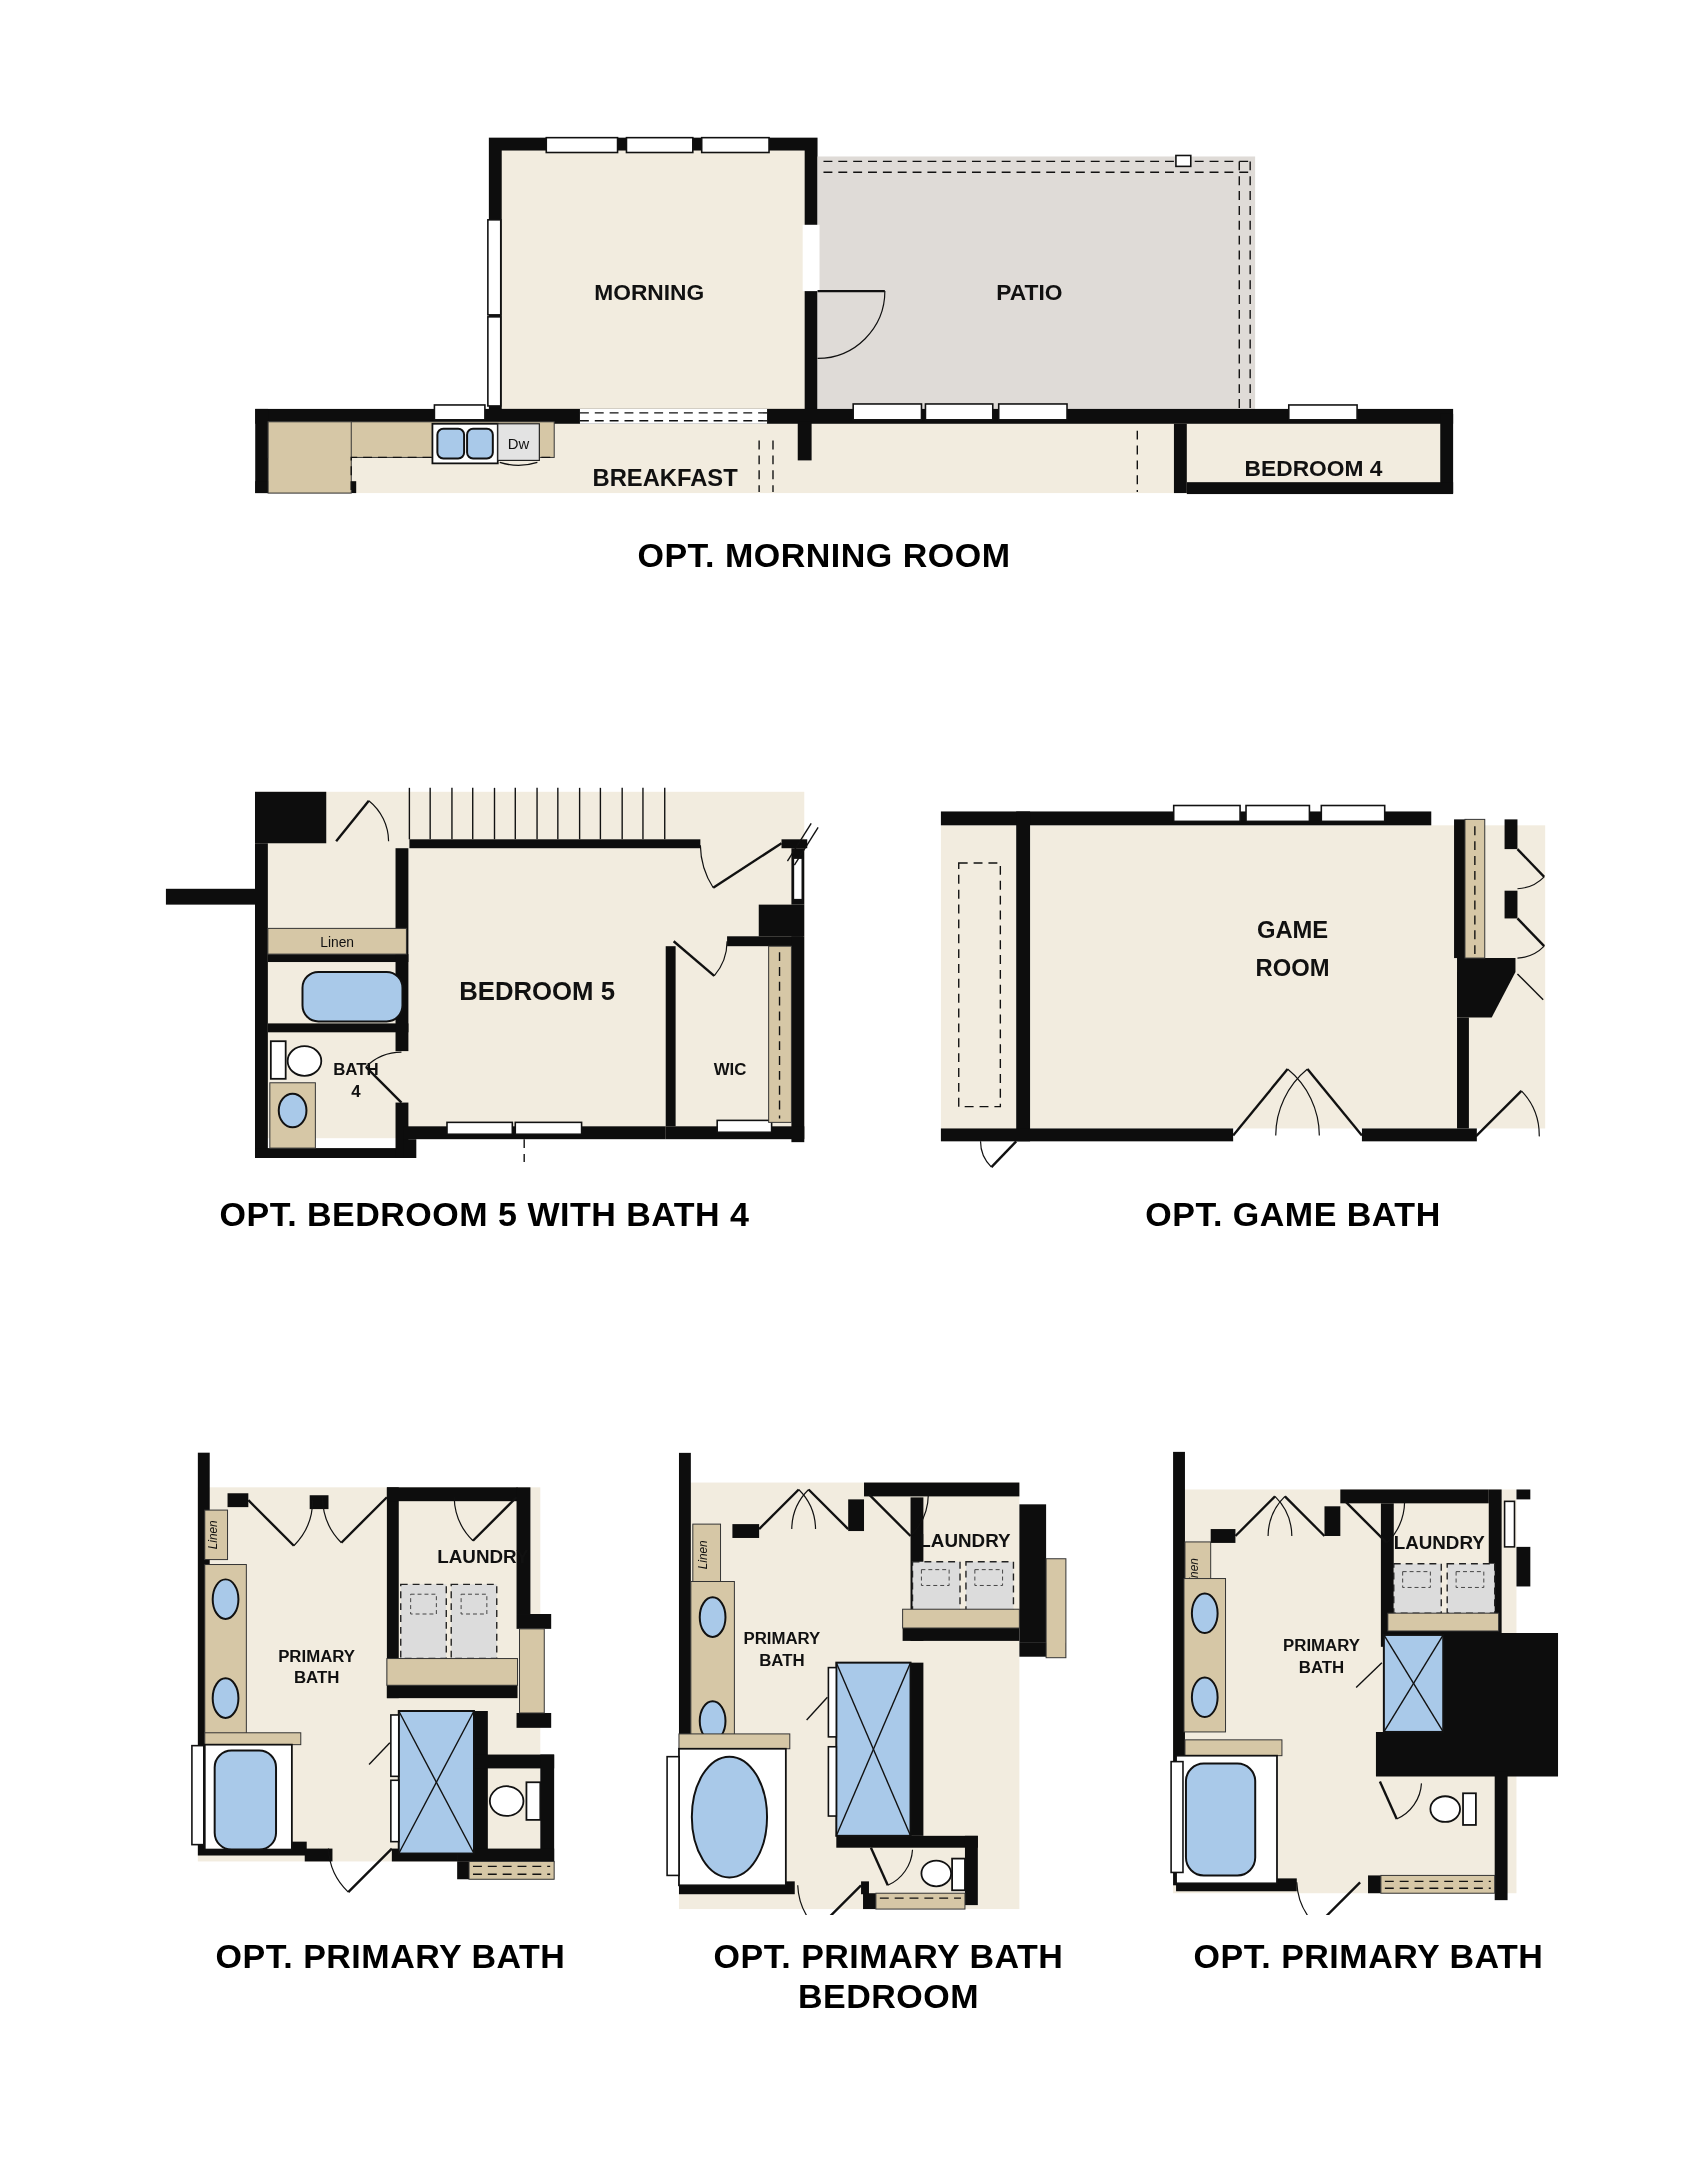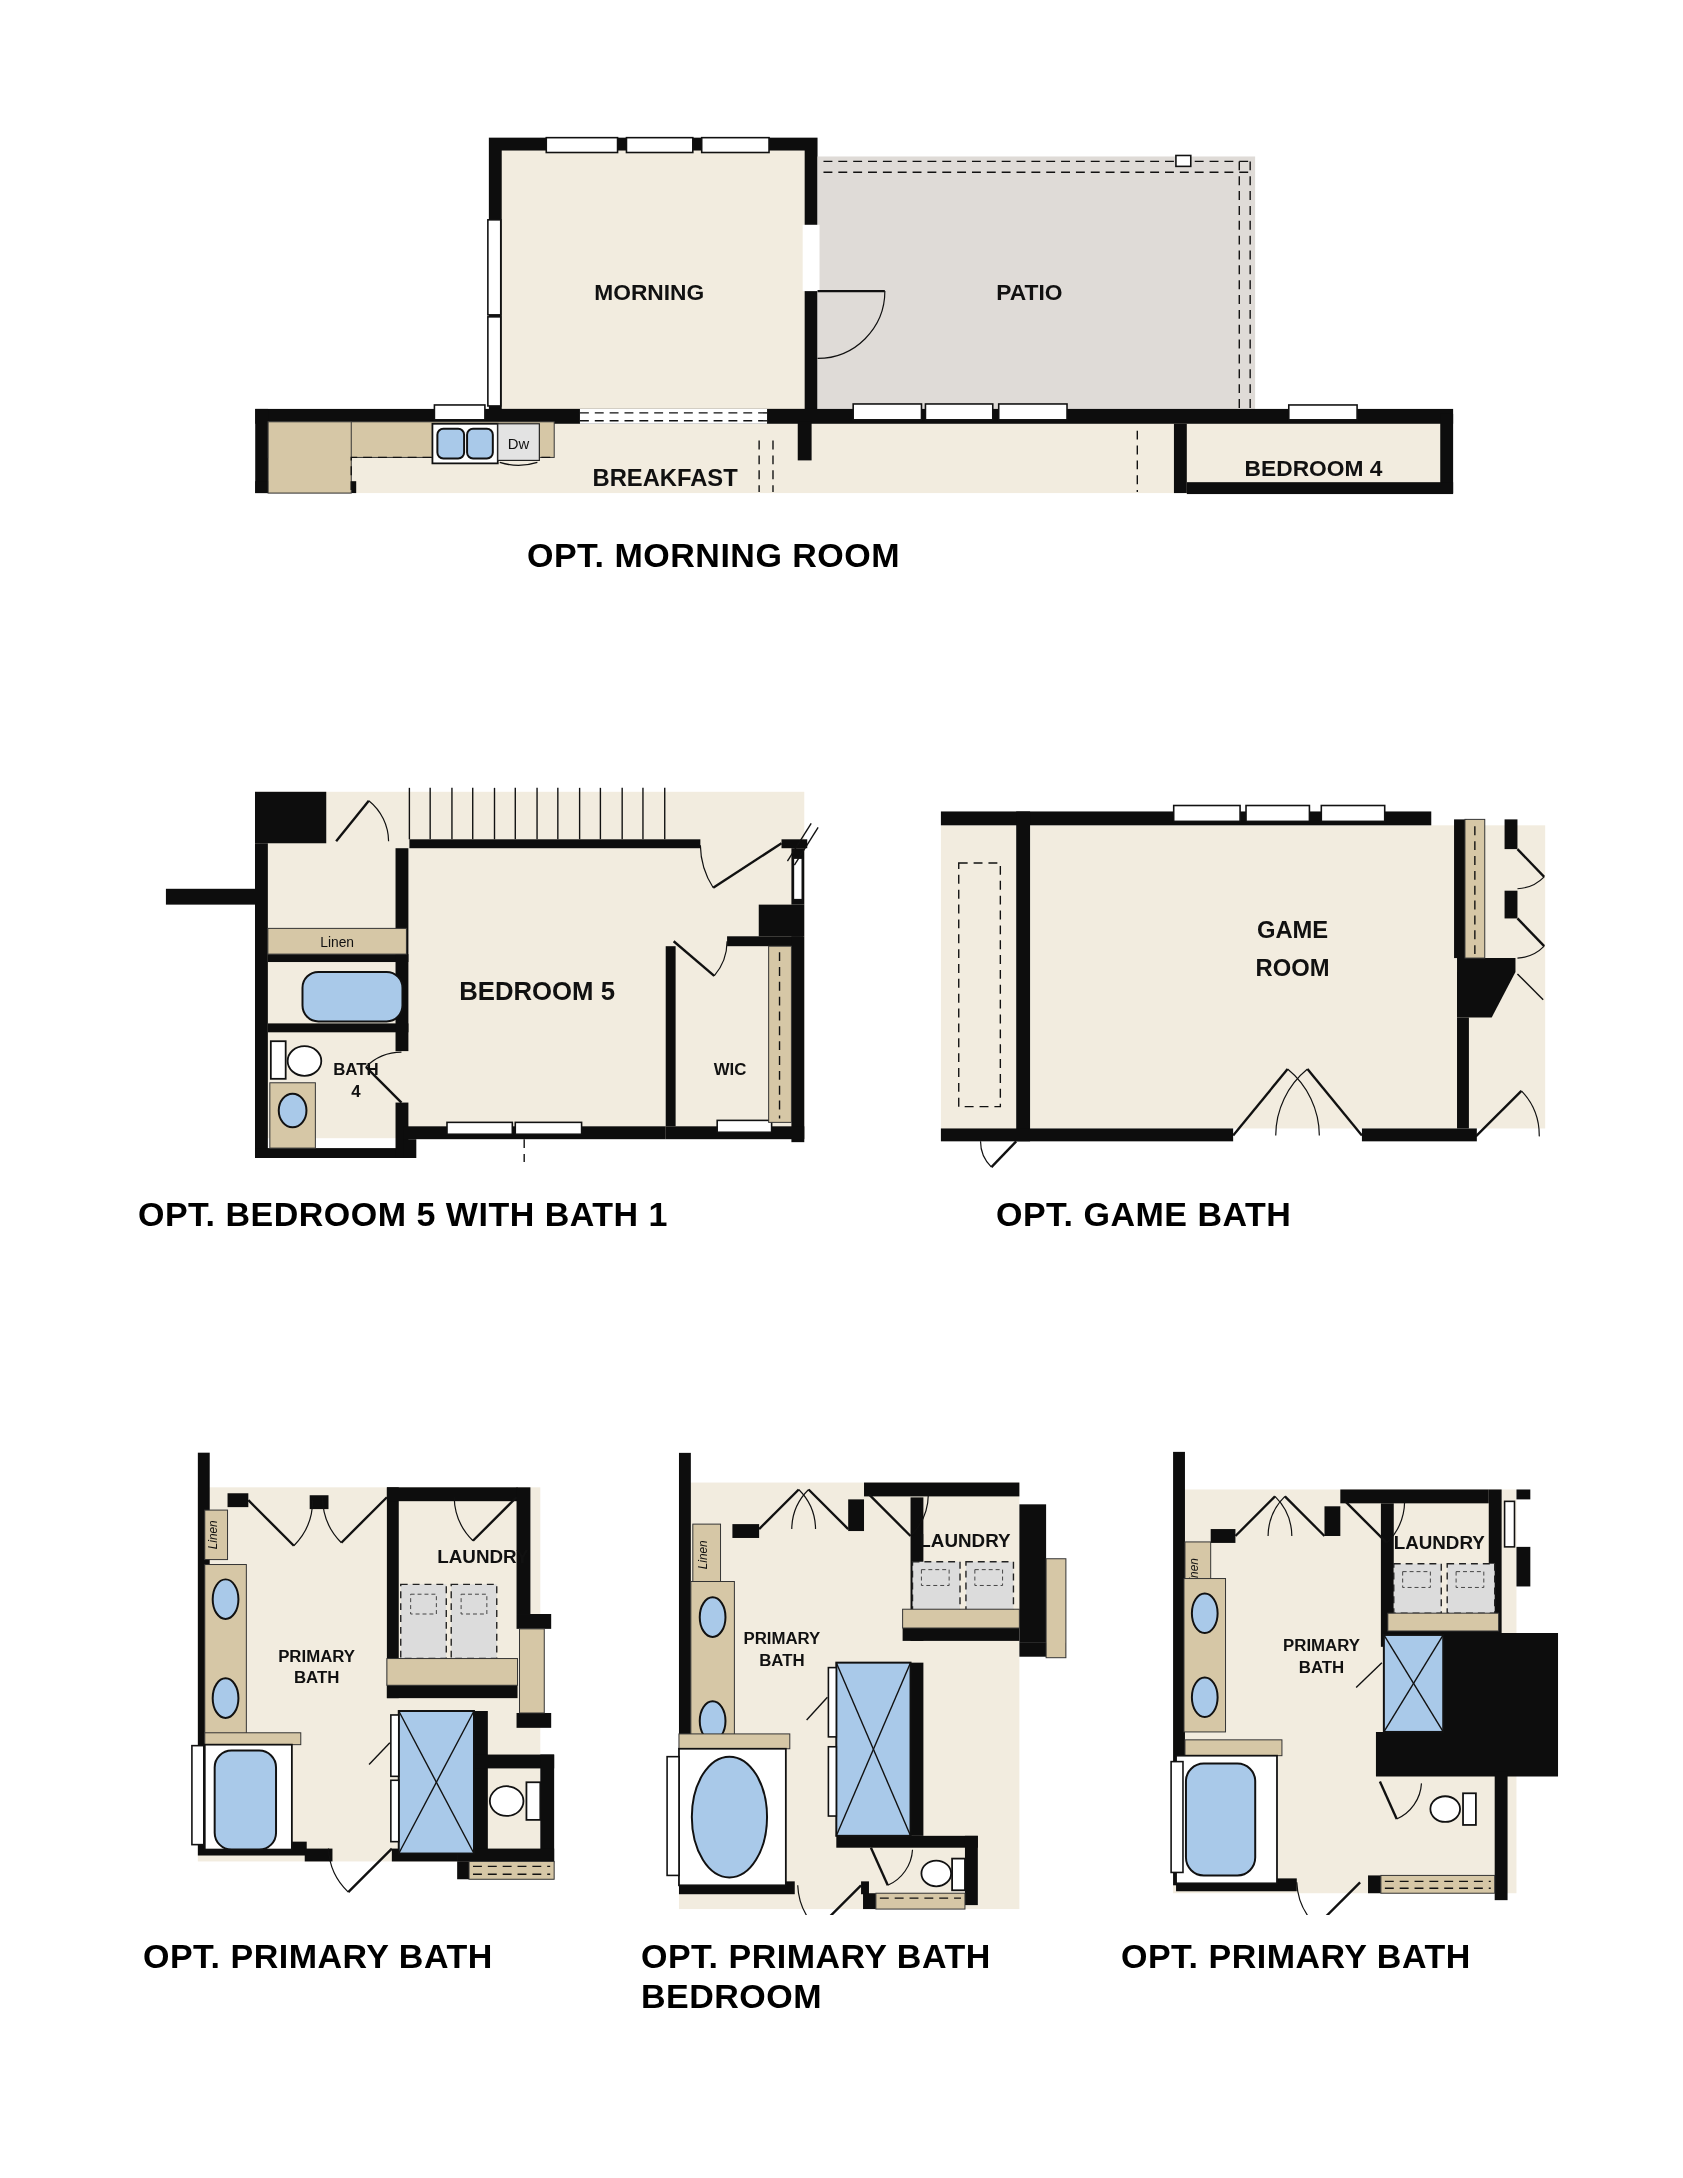--- a/index.html
+++ b/index.html
@@ -1,20 +1,20 @@
 <!DOCTYPE html>
 <html><head>
 <meta charset="utf-8">
 <style>
   html,body{margin:0;padding:0;background:#ffffff;}
   .page{position:relative;width:1683px;height:2178px;background:#ffffff;
         font-family:"Liberation Sans",sans-serif;overflow:hidden;}
   .plan-svg{position:absolute;}
   .caption{position:absolute;font-weight:700;font-size:34px;line-height:40px;
-           color:#000;letter-spacing:0.5px;}
+           color:#000;text-align:center;letter-spacing:0.5px;}
   svg text{font-family:"Liberation Sans",sans-serif;fill:#111;}
   .roomlbl{font-weight:700;}
   .wall{fill:#0d0d0d;}
   .floor{fill:#f2ecdf;}
   .patio{fill:#dfdbd7;}
   .tan{fill:#d6c7a6;stroke:#333;stroke-width:1;}
   .blue{fill:#a9c9e9;stroke:#111;stroke-width:2;}
   .appl{fill:#dcdcdc;stroke:#222;stroke-width:1.4;stroke-dasharray:7 5;}
   .win{fill:#ffffff;stroke:#111;stroke-width:1.6;}
   .leaf{stroke:#111;stroke-width:2.4;fill:none;}
@@ -186,21 +186,21 @@
       <rect class="tan" x="617" y="186" width="23" height="178"></rect>
       <line class="dash" x1="628" y1="192" x2="628" y2="360"></line>
     </g>
     <line class="dash" x1="370" y1="381" x2="370" y2="404"></line>
 
     <text class="roomlbl" x="383" y="240" font-size="26" text-anchor="middle">BEDROOM 5</text>
     <text class="roomlbl" x="200" y="316" font-size="17" text-anchor="middle">BATH</text>
     <text class="roomlbl" x="200" y="338" font-size="17" text-anchor="middle">4</text>
     <text class="roomlbl" x="578" y="316" font-size="17" text-anchor="middle">WIC</text>
   </svg>
-  <div class="caption" style="left:138px;top:1194px;width:693px">OPT. BEDROOM 5 WITH BATH 1</div>
+  <div class="caption" style="left:138px;top:1194px;width:693px">OPT. BEDROOM 5 WITH BATH 4</div>
 
   <svg class="plan-svg" style="left:931px;top:752px" width="634" height="426" viewBox="0 0 640 430">
     <g>
       <rect class="floor" x="10" y="74" width="76" height="316"></rect>
       <rect class="floor" x="100" y="74" width="428" height="306"></rect>
       <rect class="floor" x="528" y="74" width="92" height="306"></rect>
     </g>
     <g>
       <rect class="wall" x="10" y="60" width="495" height="14"></rect>
       <rect class="wall" x="86" y="60" width="14" height="333"></rect>

